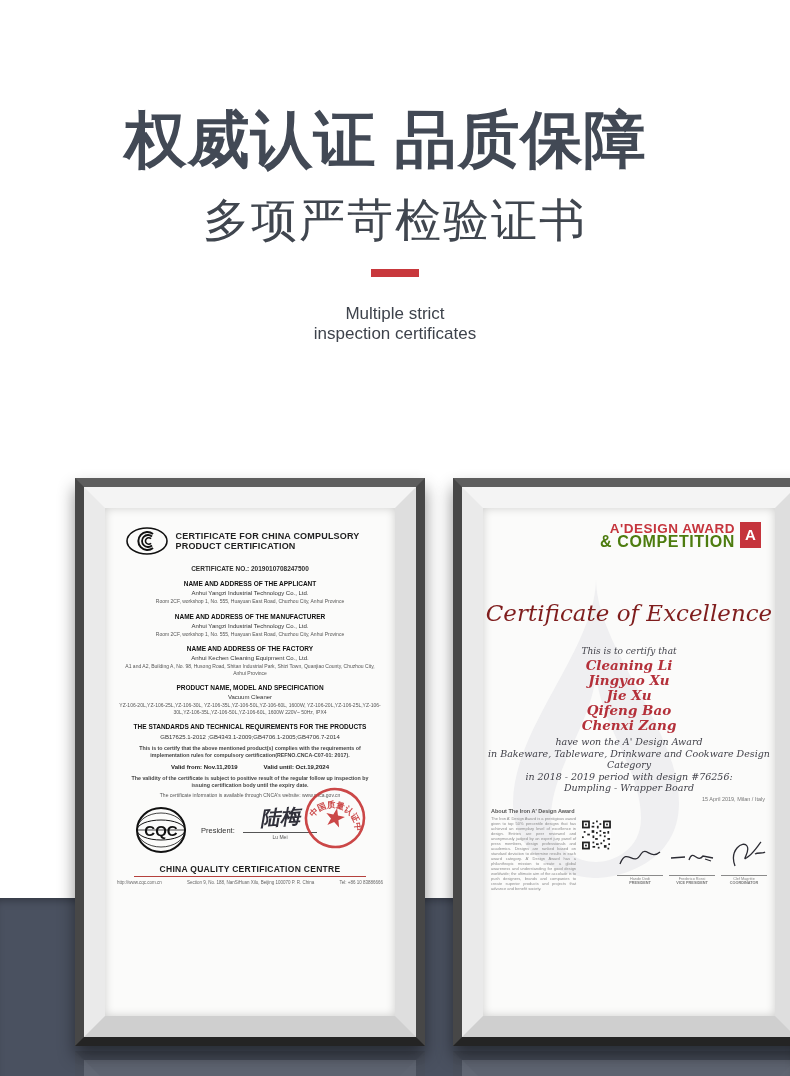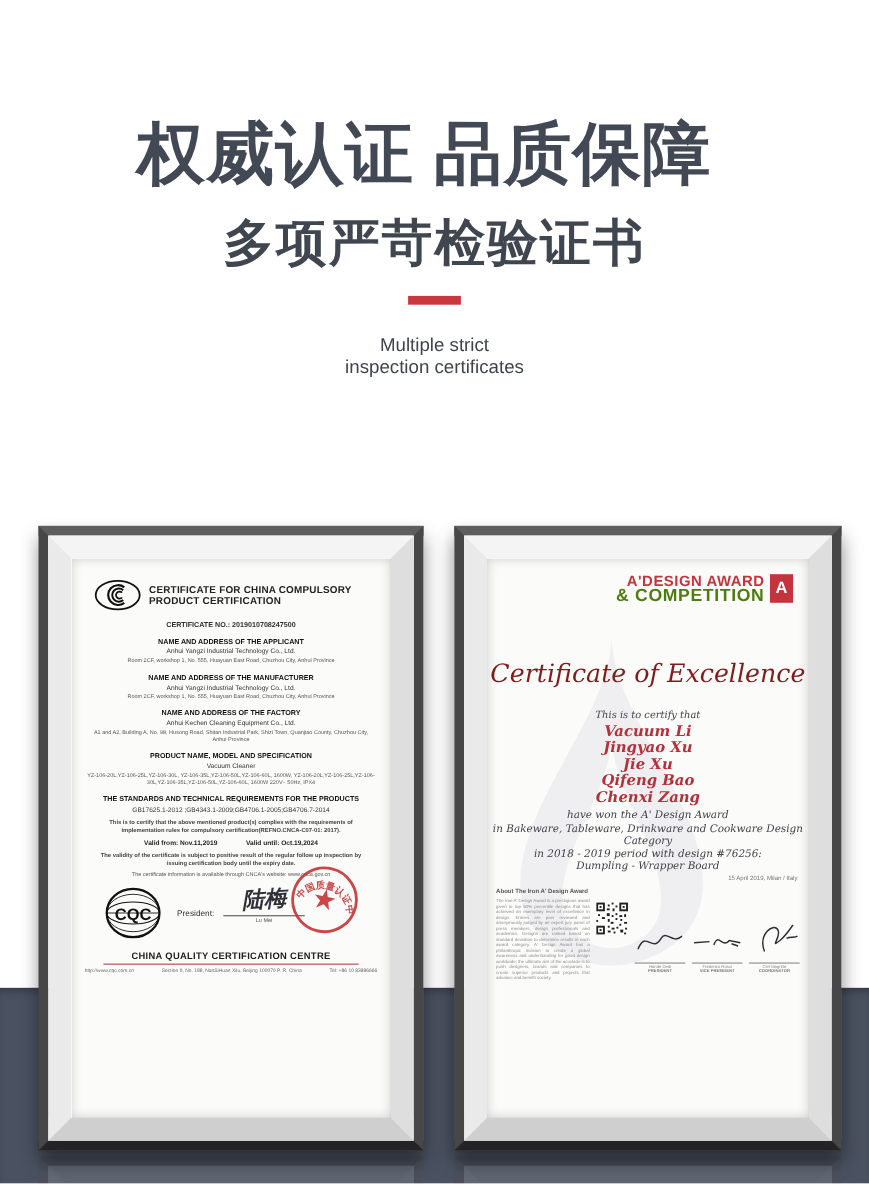--- a/index.html
+++ b/index.html
@@ -5,33 +5,34 @@
   html,body{margin:0;padding:0;}
   body{width:790px;height:1076px;overflow:hidden;background:#ffffff;
        font-family:"Liberation Sans","DejaVu Sans",sans-serif;position:relative;}
   .page{position:absolute;inset:0;}
 
   
   .hero{position:absolute;top:0;left:0;width:790px;text-align:center;}
   .title-cn{margin:0;position:absolute;top:98px;left:0;width:771px;
             font-size:62px;font-weight:bold;color:#424955;letter-spacing:1px;}
   .subtitle-cn{margin:0;position:absolute;top:190px;left:0;width:790px;
-               font-size:46px;font-weight:700;color:#40464f;letter-spacing:2px;}
+               font-size:46px;font-weight:400;color:#40464f;letter-spacing:2px;}
   .divider{position:absolute;top:269px;left:371px;width:48px;height:8px;background:#c8383c;}
   .caption{position:absolute;top:304px;left:0;width:790px;color:#3e434c;
            font-size:17px;line-height:20px;}
 
   
   .floor{position:absolute;top:898px;left:0;width:790px;height:178px;background:#4a5160;
          box-shadow:inset 0 7px 9px -5px rgba(0,0,0,.35);}
 
   
   .frame{position:absolute;top:478px;height:568px;box-sizing:border-box;
          border:9px solid;border-color:#5e5e5e #474747 #242424 #474747;
          box-shadow:0 10px 16px rgba(0,0,0,.45);
+         margin-left:40px;
          -webkit-box-reflect:below 5px linear-gradient(to bottom,transparent 38%,rgba(0,0,0,0.16) 100%);}
   .frame-left{left:35px;width:350px;}
   .frame-right{left:413px;width:352px;padding-left:44px;}
   .mat{position:absolute;inset:0;box-sizing:border-box;
        border:21px solid;border-color:#f4f4f4 #dedede #cfcfcf #eaeaea;
        background:#fafafa;}
   .paper{position:absolute;inset:0;overflow:hidden;background:#fbfbfa;
          box-shadow:inset 0 0 10px rgba(0,0,0,.18);}
 
   
@@ -211,21 +212,21 @@
             <div class="rc-logo-l1">A'DESIGN AWARD</div>
             <div class="rc-logo-l2">&amp; COMPETITION</div>
           </div>
           <div class="rc-logo-mark">A</div>
         </div>
 
         <div class="rc-title">Certificate of Excellence</div>
         <div class="rc-certify">This is to certify that</div>
 
         <div class="rc-names">
-          <div>Vacuum Li</div>
+          <div>Cleaning Li</div>
           <div>Jingyao Xu</div>
           <div>Jie Xu</div>
           <div>Qifeng Bao</div>
           <div>Chenxi Zang</div>
         </div>
 
         <div class="rc-body">
           <div>have won the A' Design Award</div>
           <div>in Bakeware, Tableware, Drinkware and Cookware Design Category</div>
           <div>in 2018 - 2019 period with design #76256:</div>

